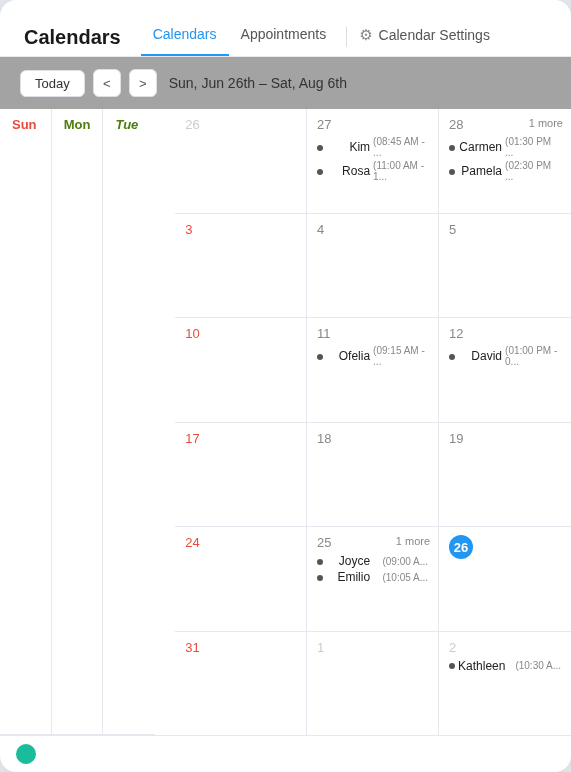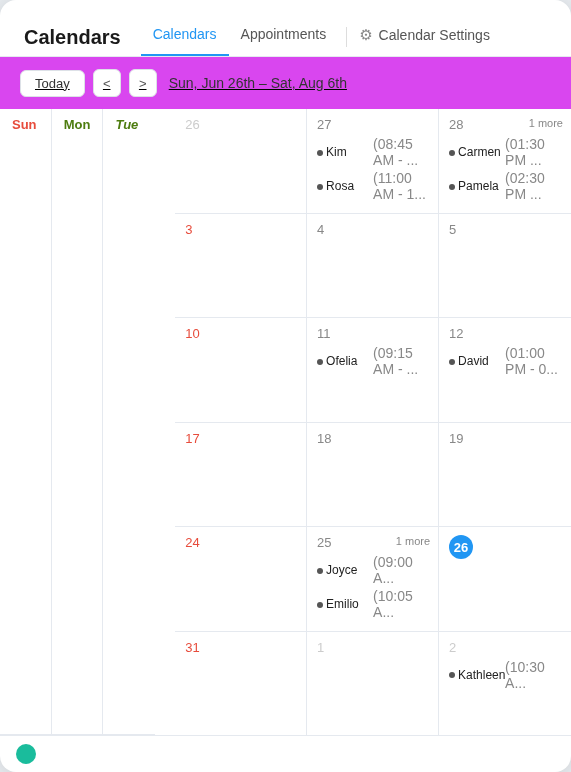--- a/index.html
+++ b/index.html
@@ -74,22 +74,21 @@
       height: 1px;
       background: #e5e9ef;
       margin: 0 0 0 0;
     }
     
     .toolbar {
       display: flex;
       align-items: center;
       padding: 12px 20px;
       gap: 8px;
-      background: #d946ef;
-      text-decoration: underline;
+      background: #a3a3a3;
     }
     .btn-today {
       background: #fff;
       border: 1px solid #dde1e7;
       border-radius: 6px;
       padding: 5px 14px;
       font-size: 13px;
       color: #333;
       cursor: pointer;
       font-weight: 500;
@@ -187,24 +186,25 @@
       border-radius: 50%;
       background: #555;
       flex-shrink: 0;
       margin-top: 1px;
       display: inline-block;
     }
     .appt-name {
       color: #222;
       font-weight: 500;
       min-width: 44px;
+      text-align: right;
     }
     .appt-time {
       color: #888;
-      font-size: 14px;
+      font-size: 10px;
       margin-left: auto;
     }
     .appt-row {
       display: flex;
       align-items: center;
       gap: 3px;
       margin-bottom: 2px;
     }
   </style>
 </head>

